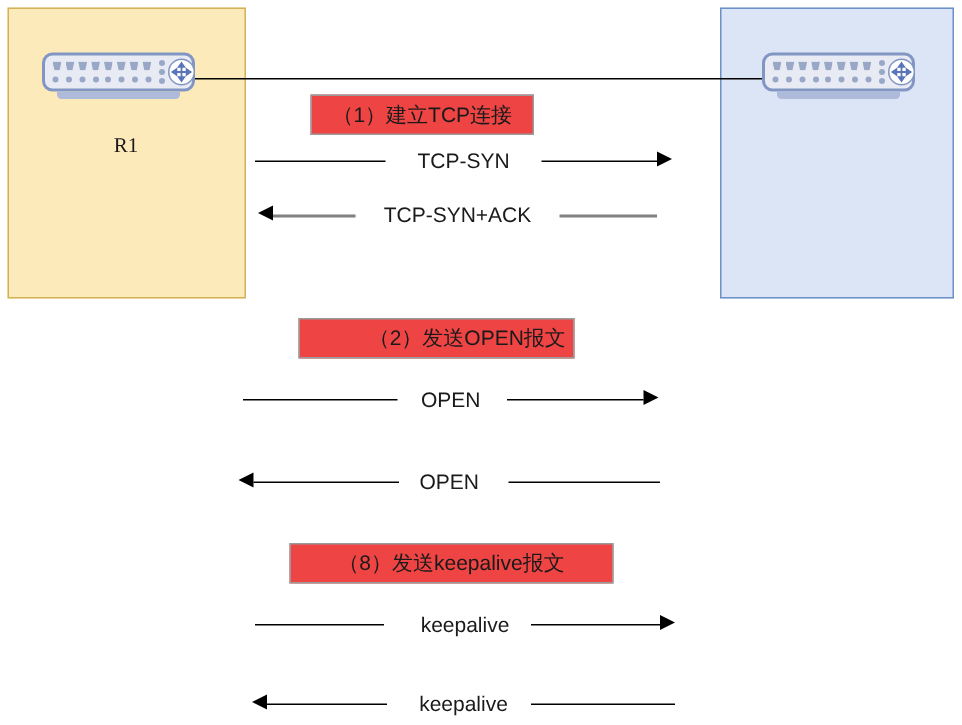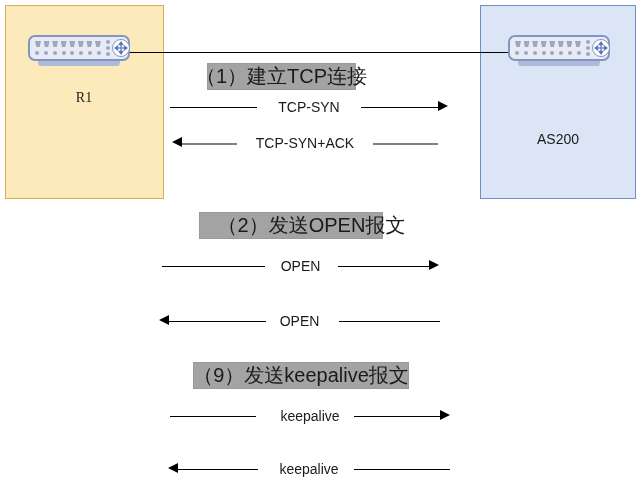--- a/index.html
+++ b/index.html
@@ -142,23 +142,23 @@
   .link-line {
     position: absolute;
     height: 0;
     border-top: 1px solid #000000;
   }
 
   
   .phase-box {
     position: absolute;
     box-sizing: border-box;
-    background: #a3a3a3;
+    background: #ef4444;
     border: 1px solid #9a9a9a;
-    font-size: 20px;
+    font-size: 14px;
     color: #1a1a1a;
     display: flex;
     align-items: center;
     justify-content: center;
     white-space: nowrap;
     padding: 0 6px;
   }
 
   
   .msg {
@@ -308,21 +308,20 @@
           <polygon points="8,14 6.2,11.4 9.8,11.4"></polygon>
           <polygon points="2,8 4.6,6.2 4.6,9.8"></polygon>
           <polygon points="14,8 11.4,6.2 11.4,9.8"></polygon>
         </g>
       </svg>
     </div>
   </div>
 
   <div class="node-label" style="left:4px; top:90px;font-family:Liberation Serif, serif;">R1</div>
 
-  <div class="node-label" style="left:478px; top:131px;">AS200</div>
 
   <div class="phase-box" style="left:207px; top:63px; width:149px; height:27px;">（1）建立TCP连接</div>
 
   <div class="msg dir-right" style="left:170px; top:96px; width:278px;">
     <div class="shaft-left" style="left:0;   width:87px;"></div>
     <div class="shaft-right" style="left:191px; width:77px;"></div>
     <div class="head"></div>
     <div class="caption"><span>TCP-SYN</span></div>
   </div>
 
@@ -343,21 +342,21 @@
     <div class="caption"><span>OPEN</span></div>
   </div>
 
   <div class="msg dir-left" style="left:159px; top:310px; width:281px;">
     <div class="shaft-left" style="left:10px;  width:97px;"></div>
     <div class="shaft-right" style="left:180px; width:101px;"></div>
     <div class="head"></div>
     <div class="caption"><span>OPEN</span></div>
   </div>
 
-  <div class="phase-box" style="left:193px; top:362px; width:216px; height:27px;">（9）发送keepalive报文</div>
+  <div class="phase-box" style="left:193px; top:362px; width:216px; height:27px;">（8）发送keepalive报文</div>
 
   <div class="msg dir-right" style="left:170px; top:405px; width:280px;">
     <div class="shaft-left" style="left:0;   width:86px;"></div>
     <div class="shaft-right" style="left:184px; width:86px;"></div>
     <div class="head"></div>
     <div class="caption"><span>keepalive</span></div>
   </div>
 
   <div class="msg dir-left" style="left:168px; top:458px; width:282px;">
     <div class="shaft-left" style="left:10px;  width:80px;"></div>

